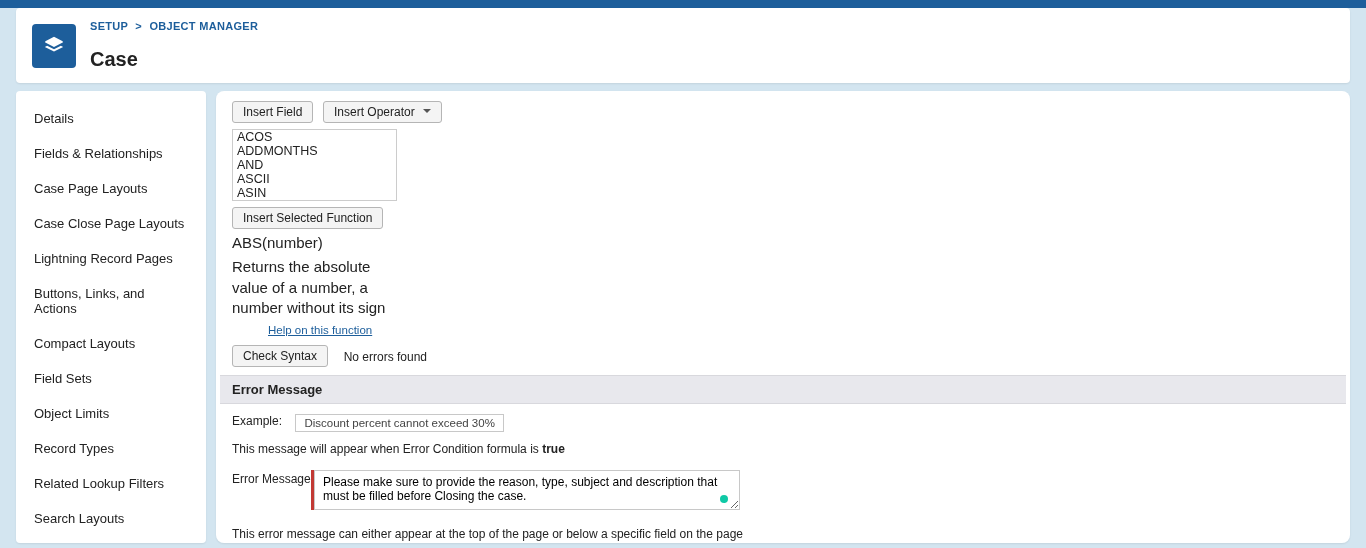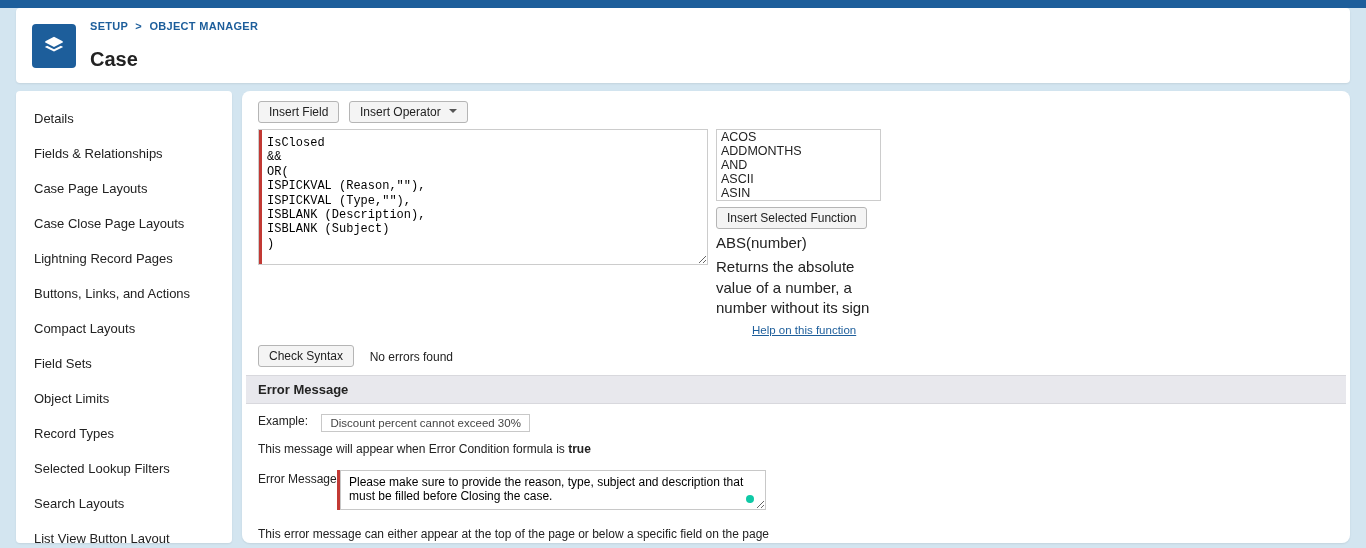--- a/index.html
+++ b/index.html
@@ -9,21 +9,21 @@
   .top-blue-line { height: 8px; background: #1d5e9b; }
 
   .header-card { background: #fff; border-radius: 4px; margin: 0 16px 8px 16px; padding: 12px 16px; box-shadow: 0 1px 2px rgba(0,0,0,.08); display: flex; align-items: center; }
   .header-icon { width: 44px; height: 44px; background: #1d5e9b; border-radius: 4px; display: flex; align-items: center; justify-content: center; margin-right: 14px; }
   .header-icon svg { width: 22px; height: 22px; fill: #fff; }
   .breadcrumb { font-size: 11px; color: #1d5e9b; font-weight: 600; letter-spacing: .3px; }
   .breadcrumb span.sep { padding: 0 4px; }
   .page-title { font-size: 20px; font-weight: 700; color: #222; margin-top: 16px; }
 
   .columns { display: flex; margin: 0 16px 8px 16px; height: 452px; }
-  .sidebar { width: 216px; background: #fff; border-radius: 4px; box-shadow: 0 1px 2px rgba(0,0,0,.08); overflow-y: auto; margin-right: 10px; position: relative; }
+  .sidebar { width: 190px; background: #fff; border-radius: 4px; box-shadow: 0 1px 2px rgba(0,0,0,.08); overflow-y: auto; margin-right: 10px; position: relative; }
   .sidebar::-webkit-scrollbar { width: 14px; }
   .sidebar-inner { padding: 10px 0 10px 0; }
   .side-item { padding: 10px 18px; font-size: 13px; color: #222; cursor: pointer; }
 
   .main { flex: 1; background: #fff; border-radius: 8px; box-shadow: 0 1px 2px rgba(0,0,0,.08); overflow-y: auto; position: relative; padding: 0; }
   .content-inner { padding: 4px 4px 10px 4px; }
   .toolbar { padding: 6px 12px 6px 12px; }
   .btn { display: inline-block; background: #f4f4f4; border: 1px solid #b5b5b5; border-radius: 3px; padding: 3px 10px; font-size: 12px; color: #222; cursor: pointer; margin-right: 6px; }
   .btn-drop::after { content: ""; display: inline-block; margin-left: 8px; border: 4px solid transparent; border-top-color: #555; vertical-align: middle; }
 
@@ -90,46 +90,35 @@
         <div class="side-item">Details</div>
         <div class="side-item">Fields &amp; Relationships</div>
         <div class="side-item">Case Page Layouts</div>
         <div class="side-item">Case Close Page Layouts</div>
         <div class="side-item">Lightning Record Pages</div>
         <div class="side-item">Buttons, Links, and Actions</div>
         <div class="side-item">Compact Layouts</div>
         <div class="side-item">Field Sets</div>
         <div class="side-item">Object Limits</div>
         <div class="side-item">Record Types</div>
-        <div class="side-item">Selected Lookup Filters</div>
+        <div class="side-item">Related Lookup Filters</div>
         <div class="side-item">Search Layouts</div>
         <div class="side-item">List View Button Layout</div>
       </div>
     </div>
 
     <div class="main">
       <div class="content-inner">
 
         <div class="toolbar">
           <span class="btn">Insert Field</span>
           <span class="btn btn-drop">Insert Operator</span>
         </div>
 
         <div class="formula-row">
-          <div class="formula-wrap">
-            <div class="red-bar"></div>
-            <textarea class="formula-textarea" style="">IsClosed
-&amp;&amp;
-OR(
-ISPICKVAL (Reason,""),
-ISPICKVAL (Type,""),
-ISBLANK (Description),
-ISBLANK (Subject)
-)</textarea>
-          </div>
 
           <div class="func-col">
             <div class="func-list">
               <div class="func-item">ACOS</div>
               <div class="func-item">ADDMONTHS</div>
               <div class="func-item">AND</div>
               <div class="func-item">ASCII</div>
               <div class="func-item">ASIN</div>
             </div>
             <div style="margin-top:6px;">

